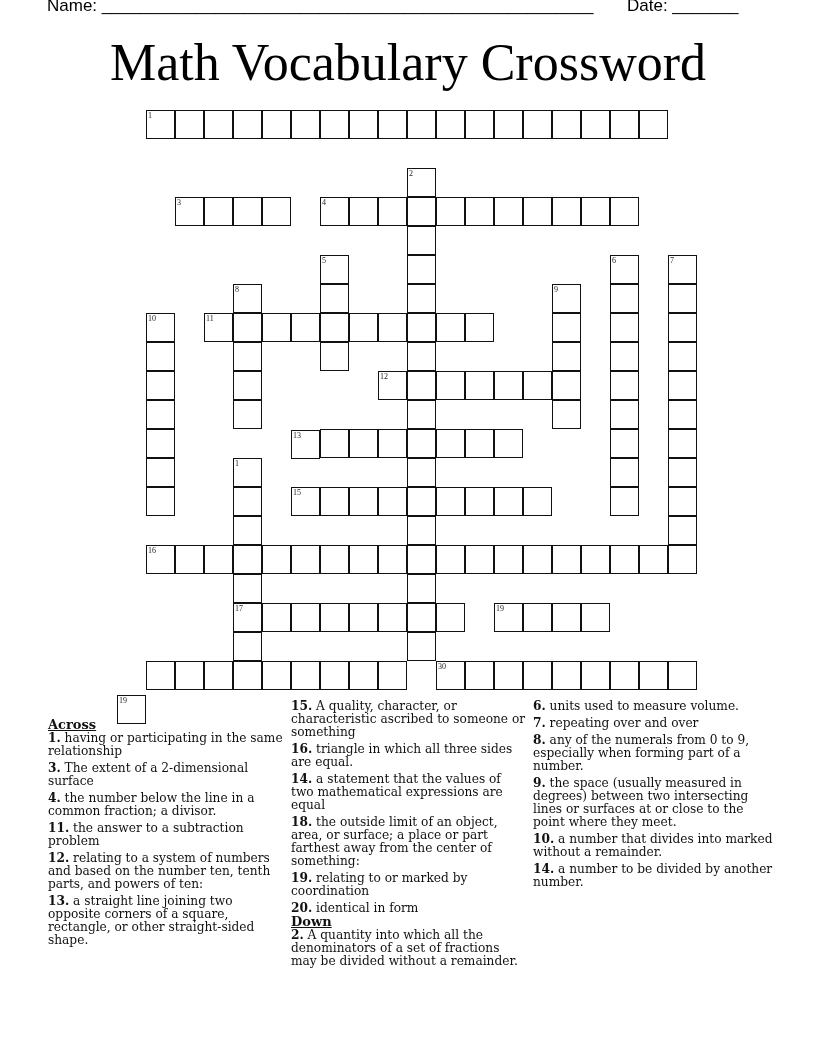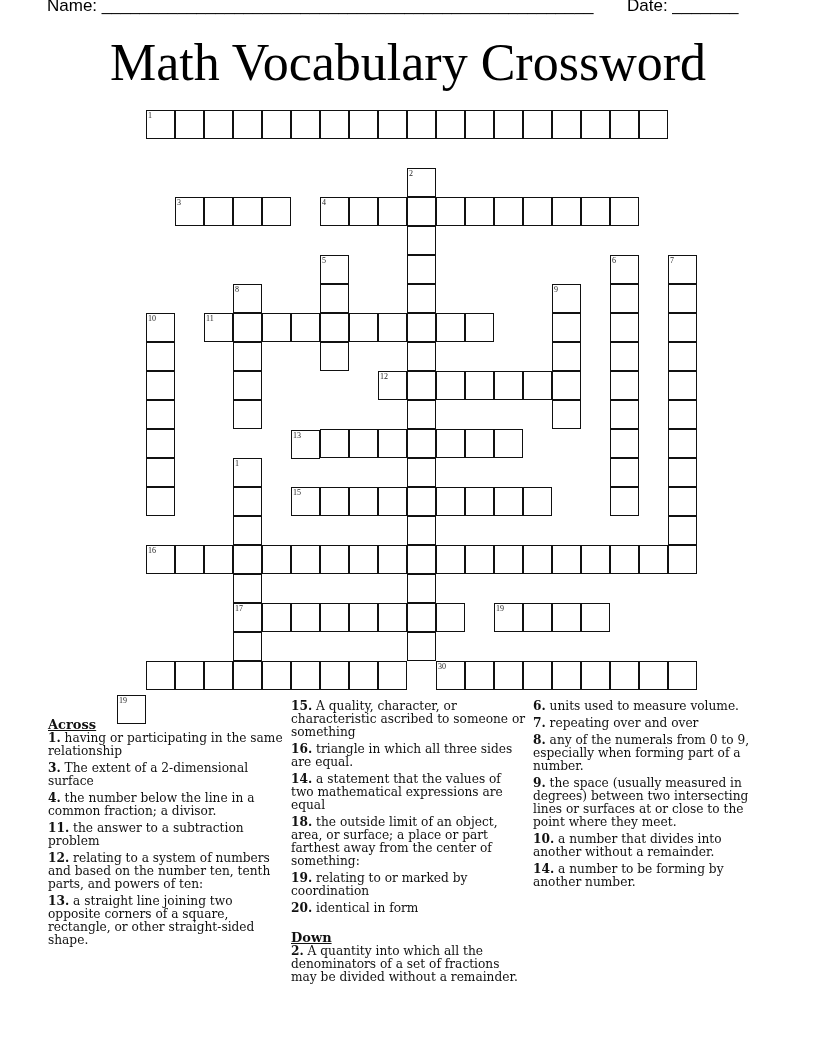--- a/index.html
+++ b/index.html
@@ -265,25 +265,25 @@
   <div class="clue"><b>12.</b> <span>relating to a system of numbers and based on the number ten, tenth parts, and powers of ten:</span></div>
   <div class="clue"><b>13.</b> <span>a straight line joining two opposite corners of a square, rectangle, or other straight-sided shape.</span></div>
 </div>
 
 <div class="clues" id="col2">
   <div class="clue"><b>15.</b> <span>A quality, character, or characteristic ascribed to someone or something</span></div>
   <div class="clue"><b>16.</b> <span>triangle in which all three sides are equal.</span></div>
   <div class="clue"><b>14.</b> <span>a statement that the values of two mathematical expressions are equal</span></div>
   <div class="clue"><b>18.</b> <span>the outside limit of an object, area, or surface; a place or part farthest away from the center of something:</span></div>
   <div class="clue"><b>19.</b> <span>relating to or marked by coordination</span></div>
-  <div class="clue" style="margin-bottom:16px"><b>20.</b> <span>identical in form</span></div>
+  <div class="clue" style="margin-bottom:0"><b>20.</b> <span>identical in form</span></div>
   <div class="hd">Down</div>
   <div class="clue"><b>2.</b> <span>A quantity into which all the denominators of a set of fractions may be divided without a remainder.</span></div>
 </div>
 
 <div class="clues" id="col3">
   <div class="clue"><b>6.</b> <span>units used to measure volume.</span></div>
   <div class="clue"><b>7.</b> <span>repeating over and over</span></div>
   <div class="clue"><b>8.</b> <span>any of the numerals from 0 to 9, especially when forming part of a number.</span></div>
   <div class="clue"><b>9.</b> <span>the space (usually measured in degrees) between two intersecting lines or surfaces at or close to the point where they meet.</span></div>
-  <div class="clue"><b>10.</b> <span>a number that divides into another without a remainder.</span></div>
-  <div class="clue"><b>14.</b> <span>a number to be forming by another number.</span></div>
+  <div class="clue"><b>10.</b> <span>a number that divides into marked without a remainder.</span></div>
+  <div class="clue"><b>14.</b> <span>a number to be divided by another number.</span></div>
 </div>
 
 </body></html>

